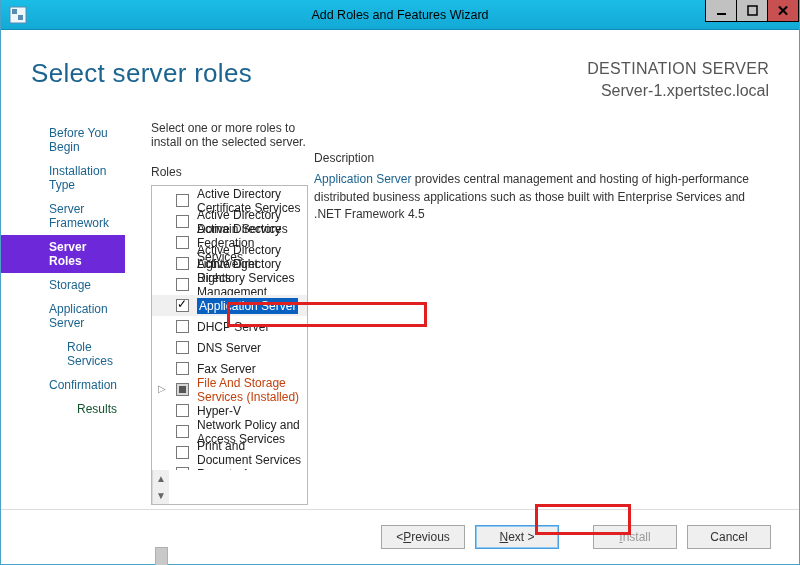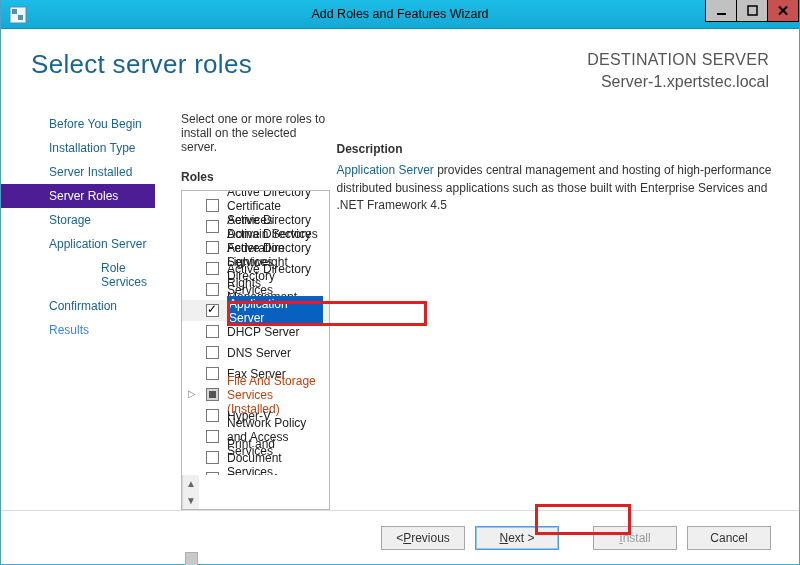--- a/index.html
+++ b/index.html
@@ -16,34 +16,34 @@
   }
   .titlebar .icon-box { position:absolute; left:8px; top:6px; width:18px; height:18px; }
   .titlebar .title { font-size:12.5px; color:#000; }
   .win-controls { position:absolute; right:0; top:0; display:flex; height:22px; }
   .win-btn { width:32px; height:22px; border:1px solid #000; border-top:none;
     display:flex; align-items:center; justify-content:center; font-size:12px;
     background:#c1c1c1; margin-left:-1px;}
   .win-btn.close { background:#c85050; color:#000; font-weight:700; font-size:15px;}
   .content { flex:1 1 auto; display:flex; flex-direction:column; padding:0; position:relative; }
   .header-row { display:flex; justify-content:space-between; align-items:flex-start;
-    padding:20px 30px 10px 30px;}
+    padding:28px 30px 10px 30px;}
   .page-title { font-size:26px; font-weight:300; color:#1c6490; letter-spacing:0.3px;}
   .dest-box { text-align:right; font-size:16px; color:#555; line-height:1.35;}
   .dest-box .lab { letter-spacing:0.3px;}
   .main-row { display:flex; flex:1 1 auto; padding:0 18px 0 0;}
   .sidebar { width:195px; padding-top:10px;}
   .sidebar-item { padding:5px 8px 5px 48px; font-size:12px; color:#1c6490; position:relative; cursor:pointer;}
-  .sidebar-item.active { background:#4c1d95; color:#fff;}
-  .sidebar-item.sub { padding-left:100px;}
-  .sidebar-item.disabled { color:#3b82f6;}
+  .sidebar-item.active { background:#6d28d9; color:#fff;font-weight:bold;}
+  .sidebar-item.sub { padding-left:66px;}
+  .sidebar-item.disabled { color:#14532d;margin-left:28px;}
   .main { flex:1 1 auto; display:flex; gap:6px; padding:10px 0 0 26px;}
   .roles-col { width:335px; display:flex; flex-direction:column;}
   .intro { font-size:12px; color:#333; margin-bottom:16px;}
-  .col-label { font-weight:700; margin-bottom:6px; font-size:12px;}
+  .col-label { font-weight:400; margin-bottom:6px; font-size:12px;}
   .roles-box { border:1px solid #b9b9b9; height:320px; position:relative; display:flex;flex-direction:column;}
   .roles-list { flex:1 1 auto; overflow:hidden; padding:4px 0;}
   .role-row { display:flex; align-items:center; padding:2px 6px 2px 24px; font-size:12px; color:#222; position:relative; height:21px;}
   .role-row .chk { width:13px; height:13px; border:1px solid #777; margin-right:8px; background:#fff; position:relative; flex:0 0 auto;}
   .role-row .chk.checked::after { content:"✓"; position:absolute; font-size:12px; left:0px; top:-3px; color:#000;}
   .role-row .chk.mixed { background:#d7d7d7;}
   .role-row .chk.mixed::after { content:""; position:absolute; left:2px; top:2px; width:7px; height:7px; background:#555;}
   .role-row .expander { position:absolute; left:6px; top:4px; font-size:10px; color:#888;}
   .role-row.installed .lbl { color:#c2410c;}
   .role-row.selected { background:#f0f0f0;}
@@ -105,21 +105,21 @@
       <div class="dest-box">
         <div class="lab">DESTINATION SERVER</div>
         <div>Server-1.xpertstec.local</div>
       </div>
     </div>
 
     <div class="main-row">
       <div class="sidebar">
         <div class="sidebar-item">Before You Begin</div>
         <div class="sidebar-item">Installation Type</div>
-        <div class="sidebar-item">Server Installed</div>
+        <div class="sidebar-item">Server Framework</div>
         <div class="sidebar-item active">Server Roles</div>
         <div class="sidebar-item">Storage</div>
         <div class="sidebar-item">Application Server</div>
         <div class="sidebar-item sub">Role Services</div>
         <div class="sidebar-item">Confirmation</div>
         <div class="sidebar-item disabled">Results</div>
       </div>
 
       <div class="main">
         <div class="roles-col">

